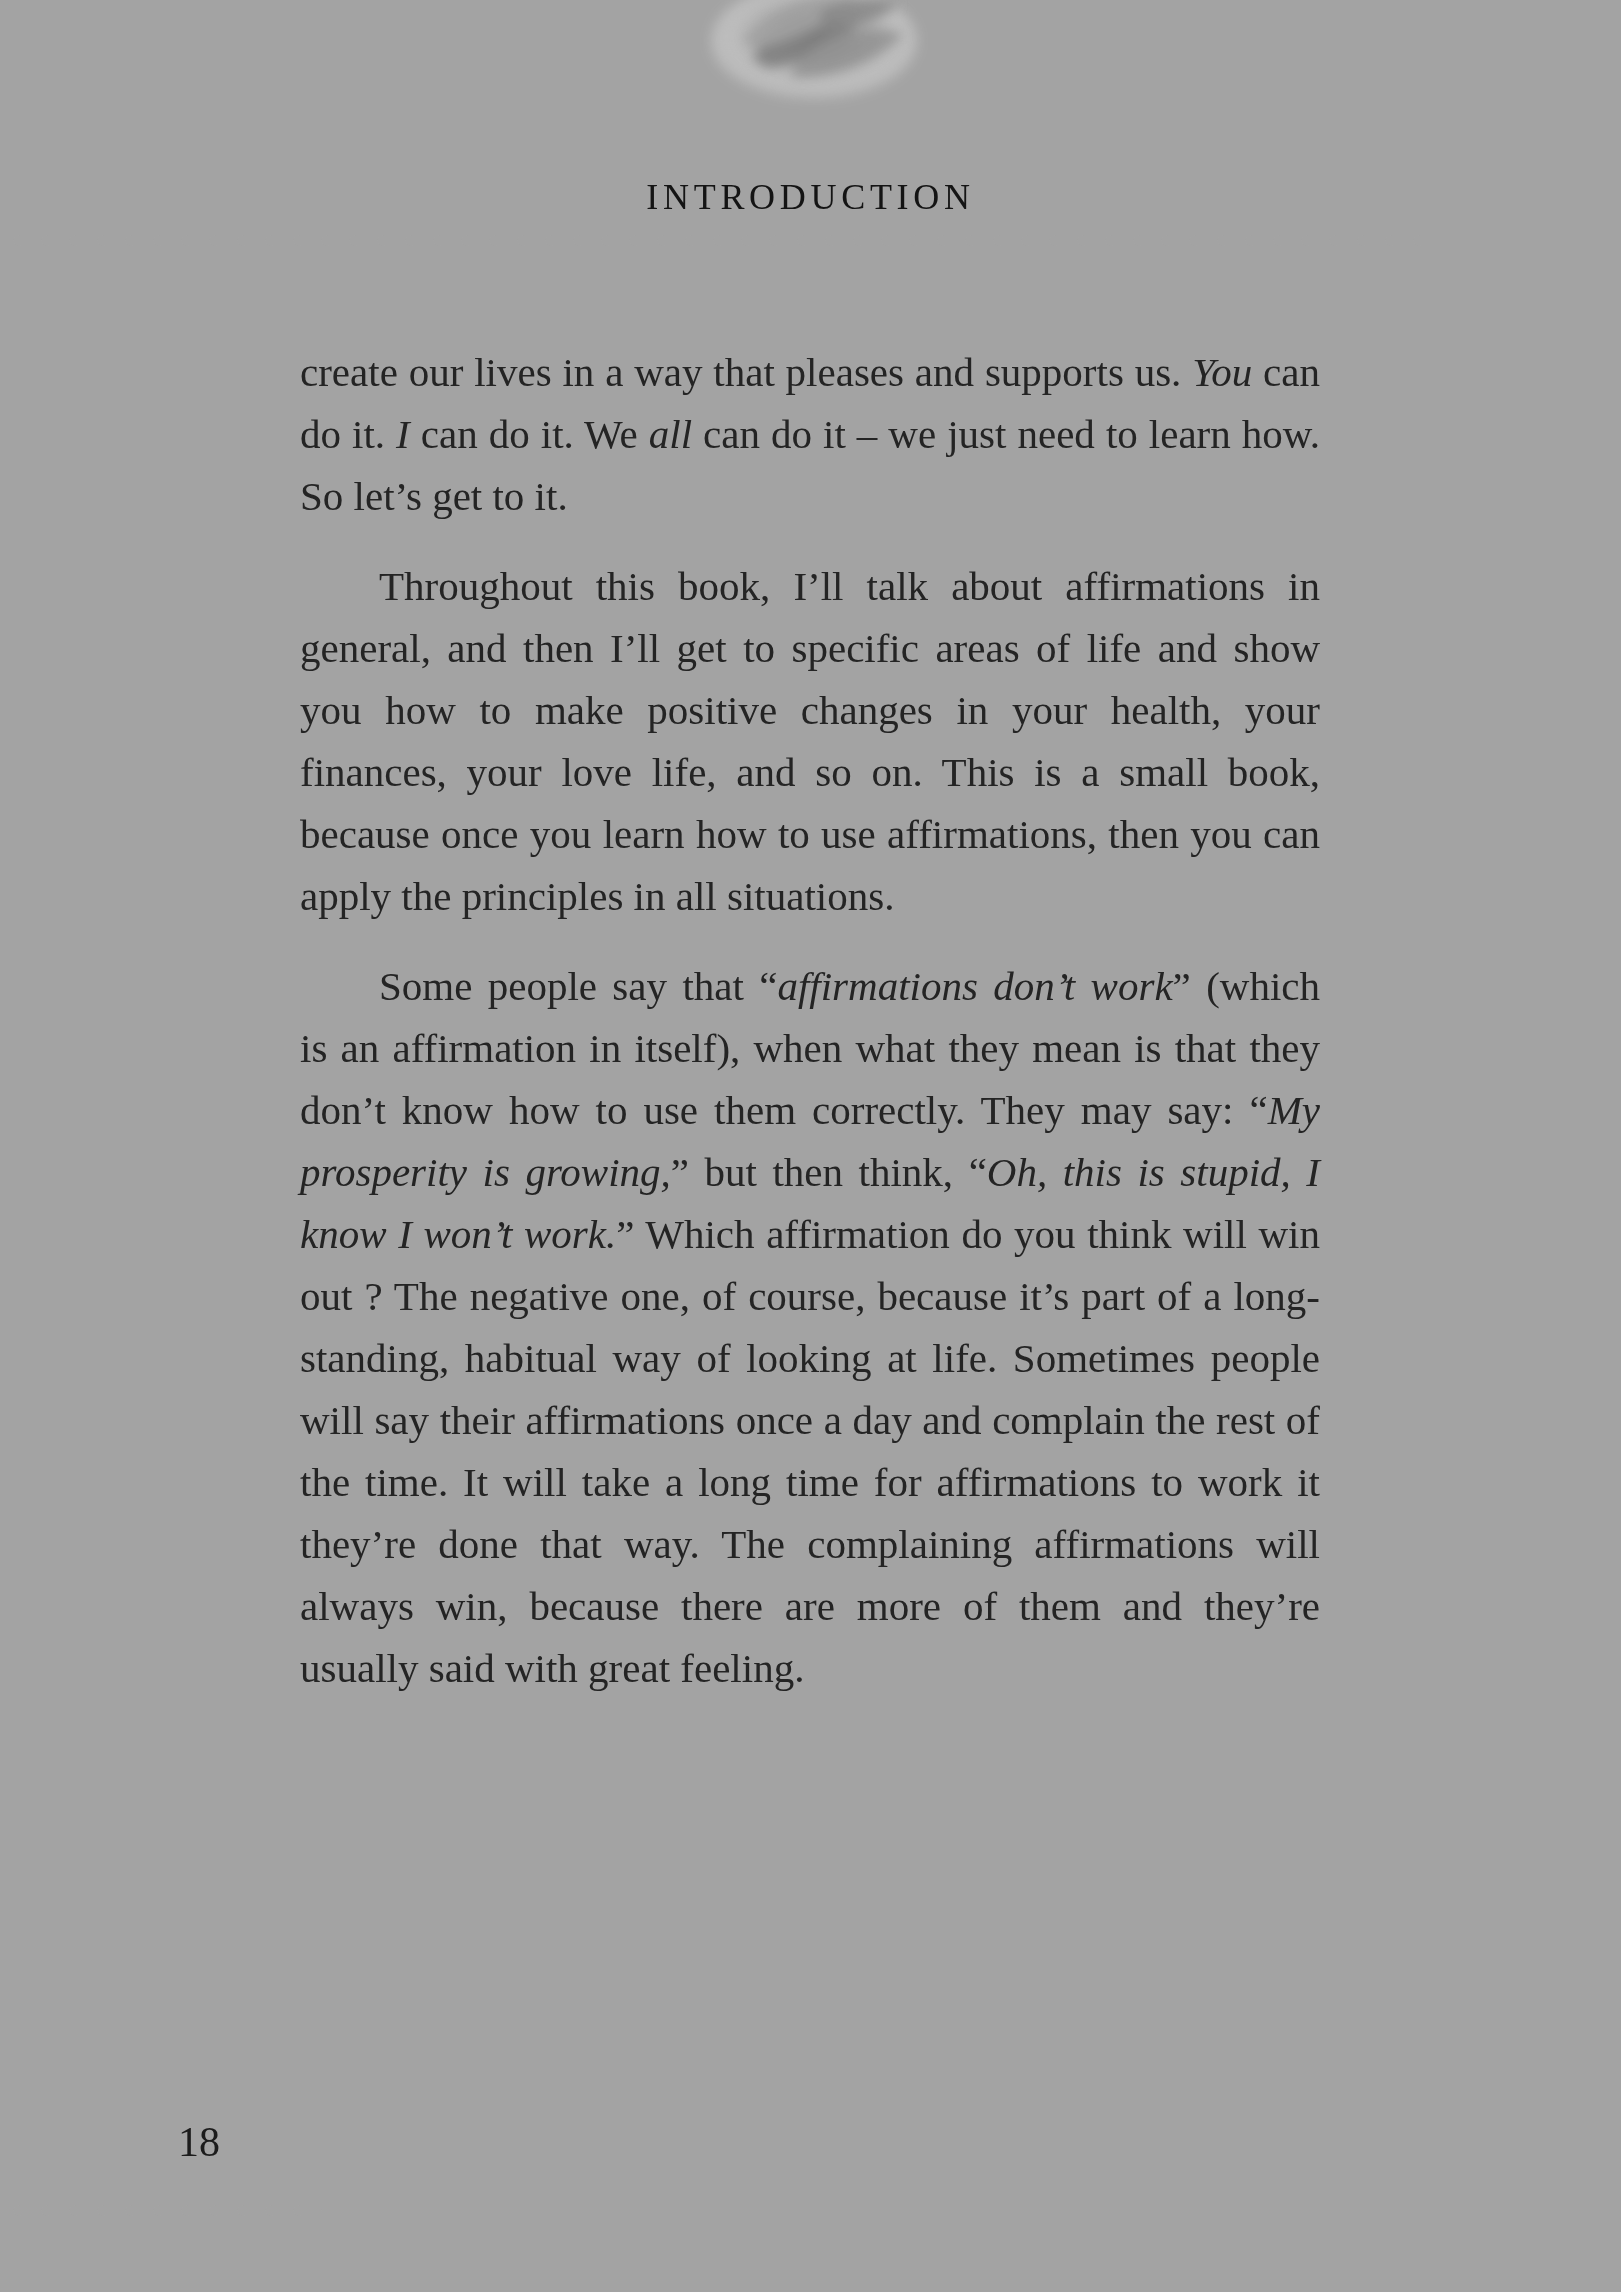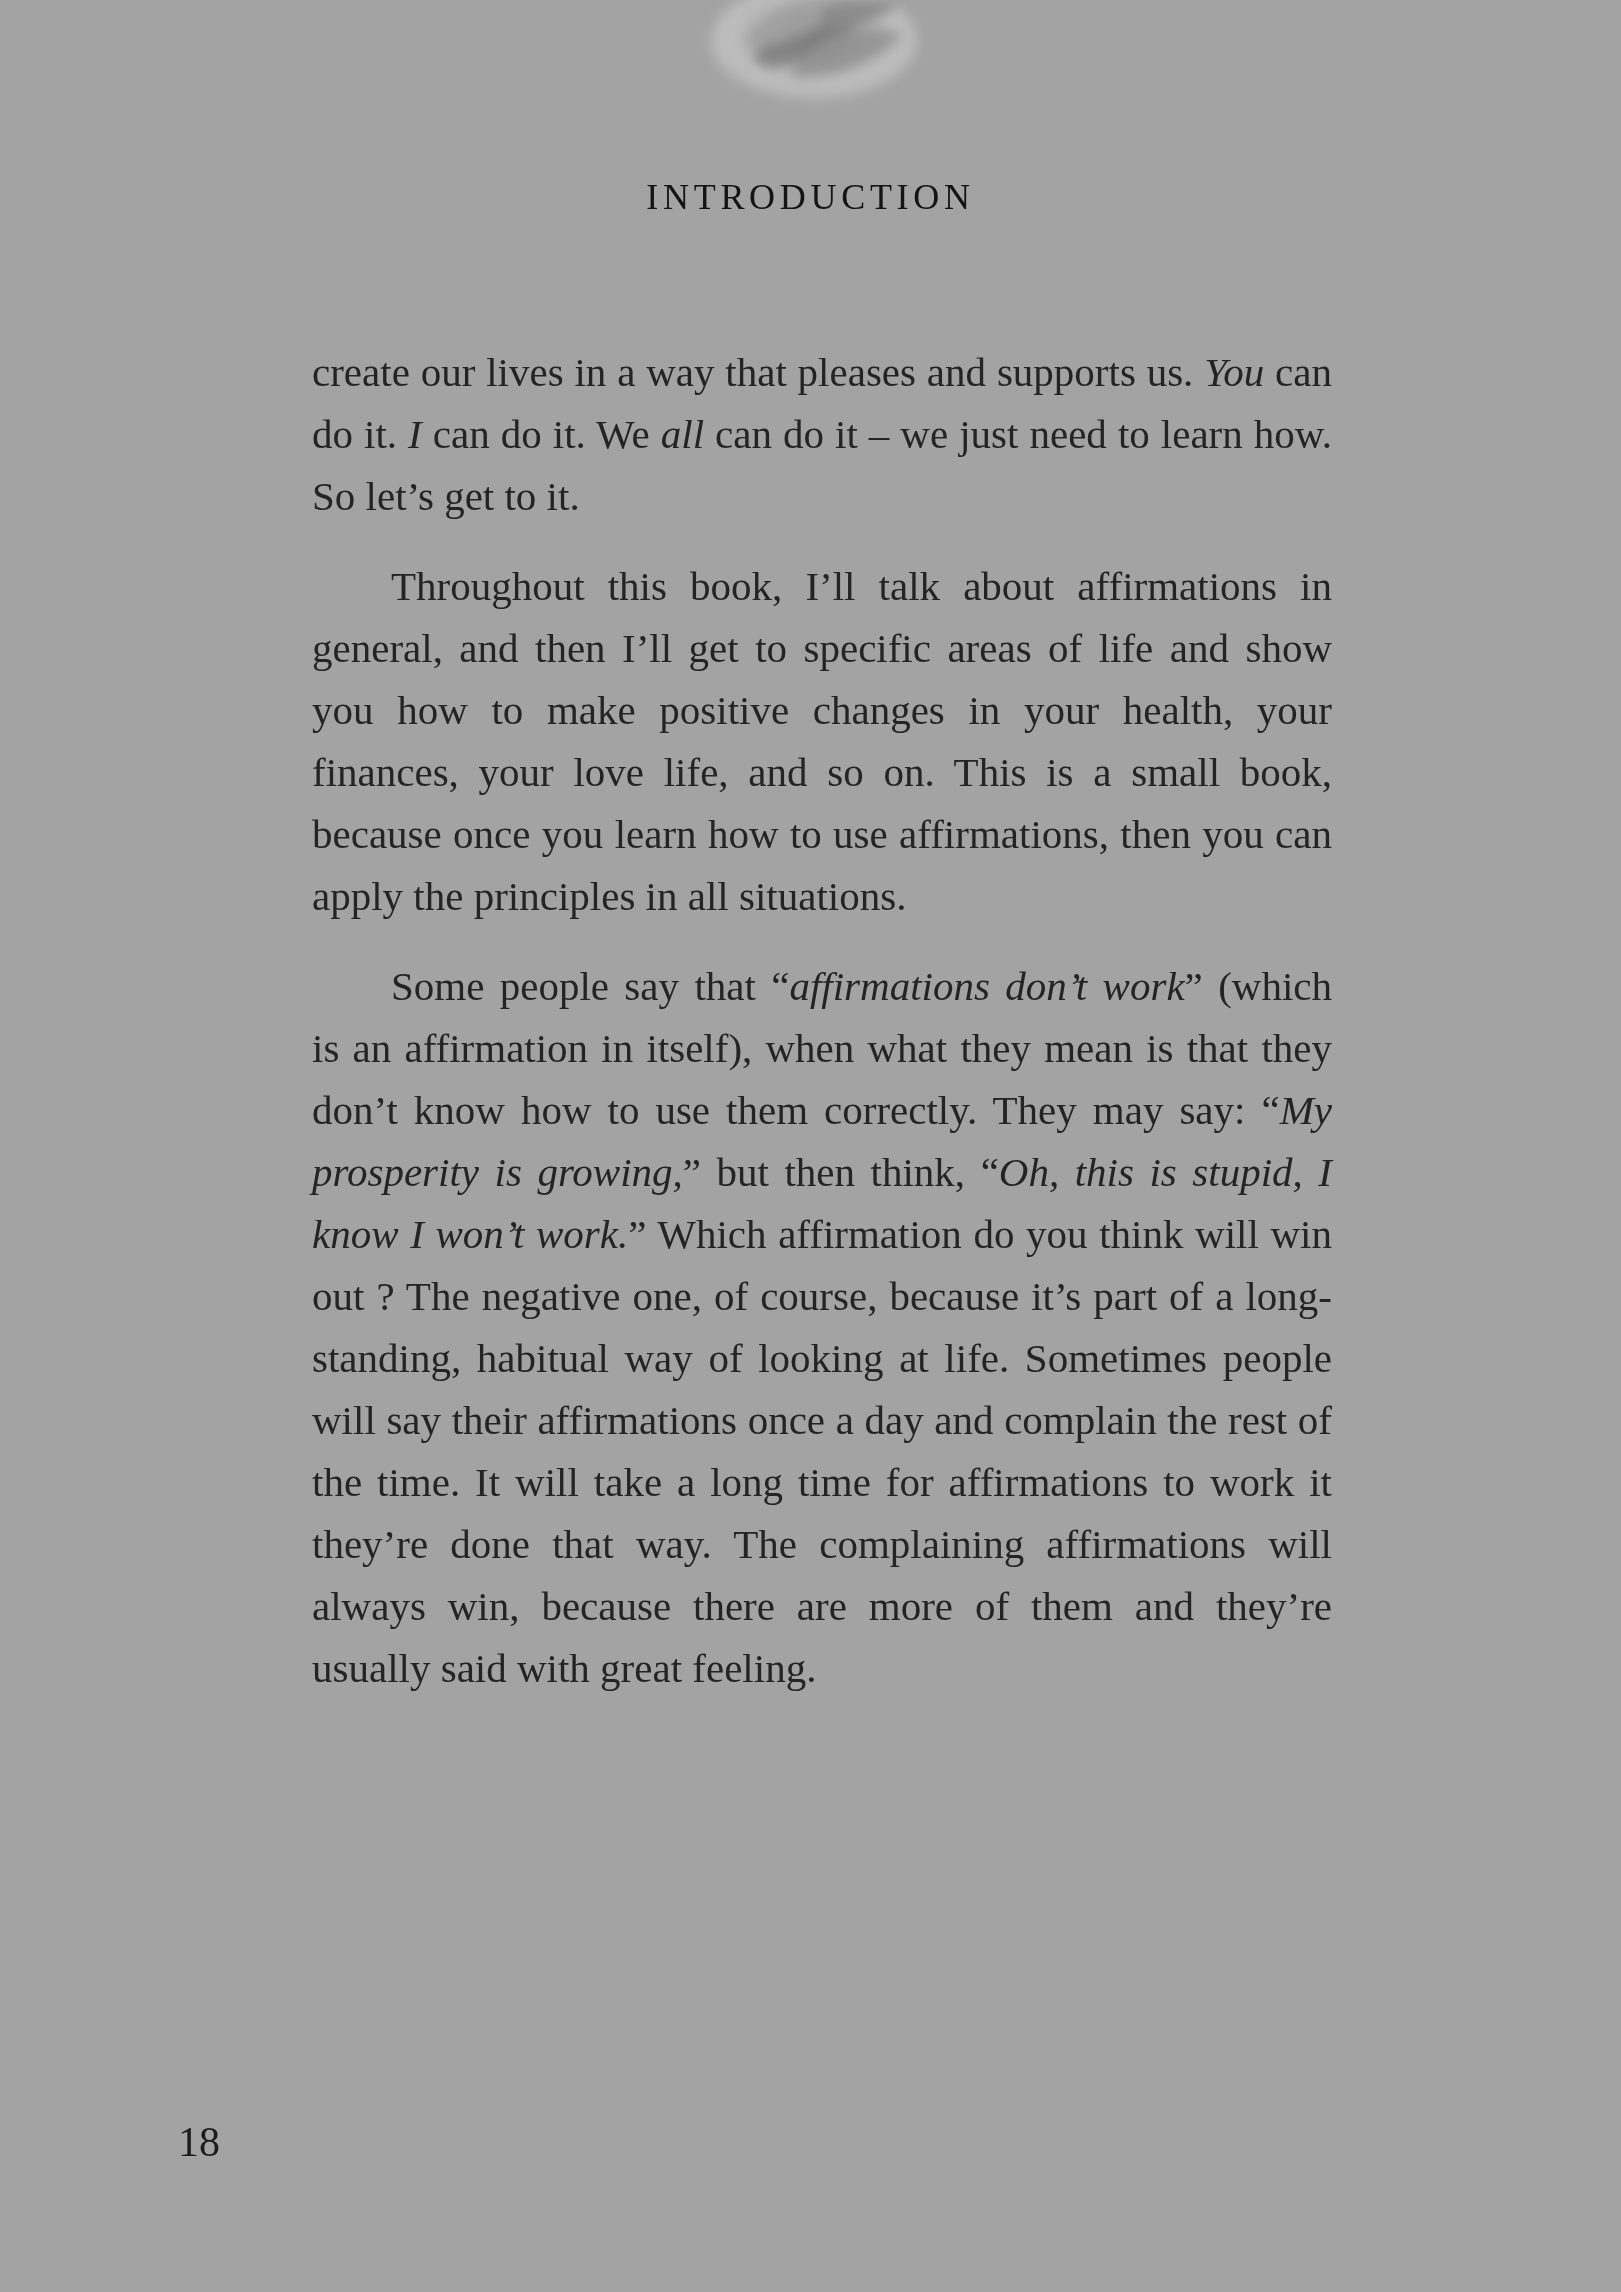--- a/index.html
+++ b/index.html
@@ -55,21 +55,21 @@
   }
   .dots-bottom {
     left: 13.2px;
     top: 2205px;
     width: 309px;
   }
 
   
   .body-text {
     position: absolute;
-    left: 312px;
+    left: 300px;
     top: 341px;
     width: 1020px;
     font-size: 41px;
     line-height: 62px;
     text-align: justify;
     color: #242424;
   }
   .body-text p {
     margin: 0 0 28px 0;
   }

